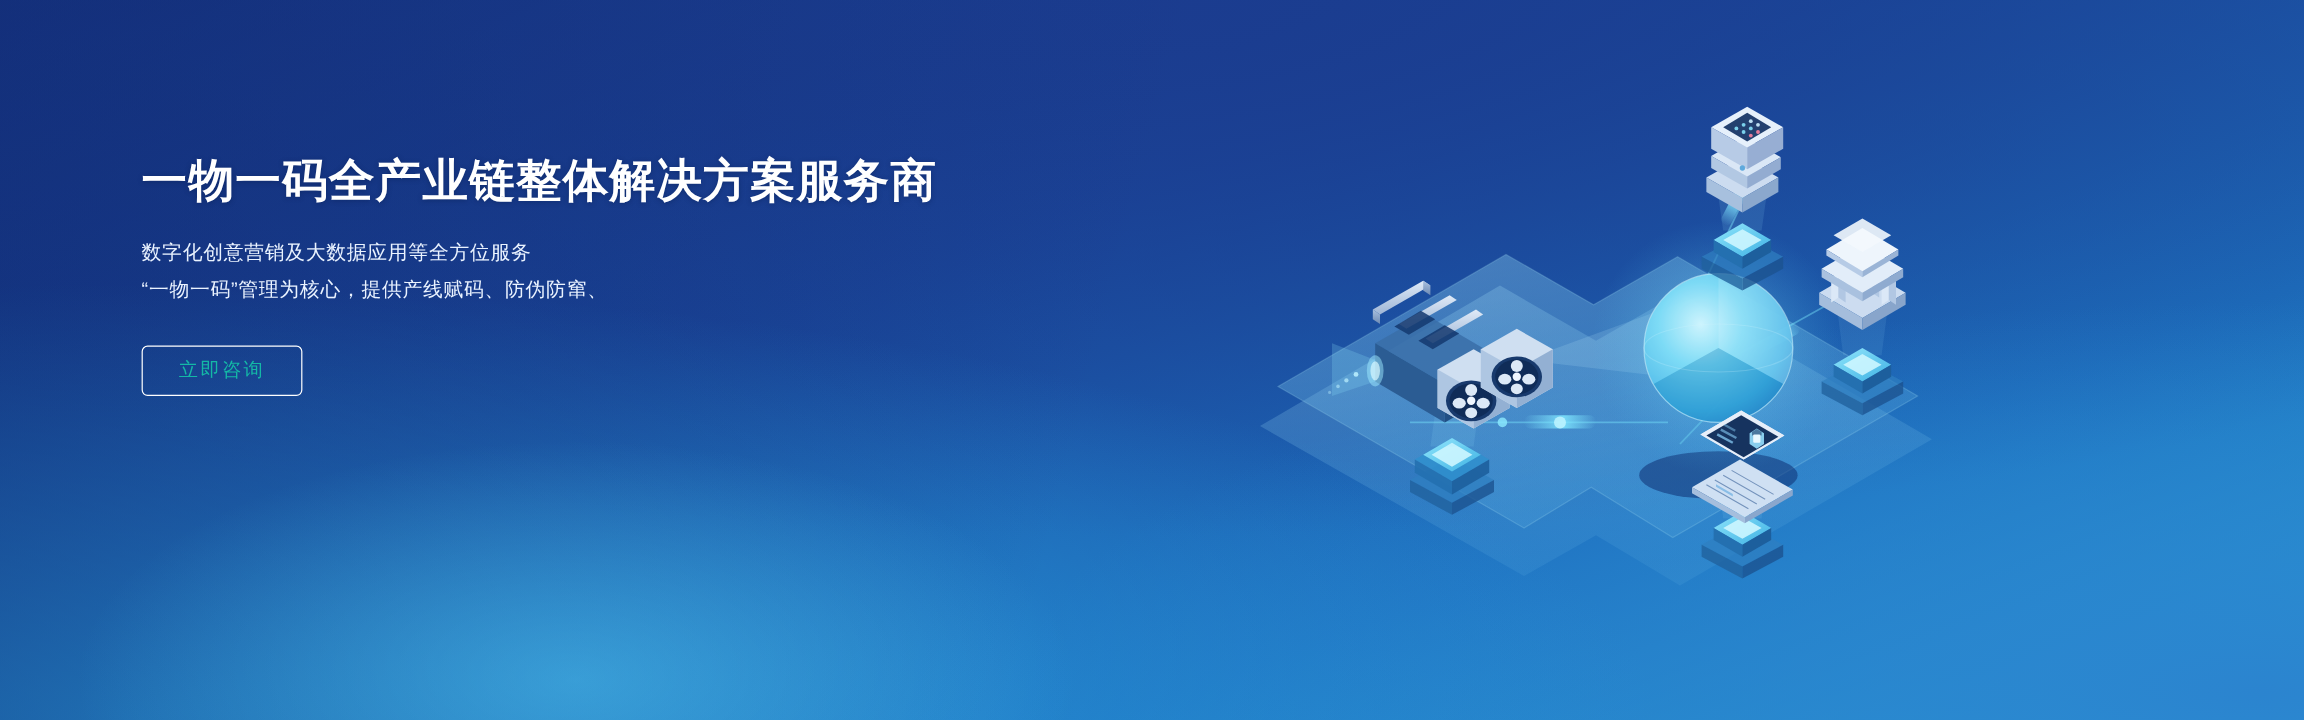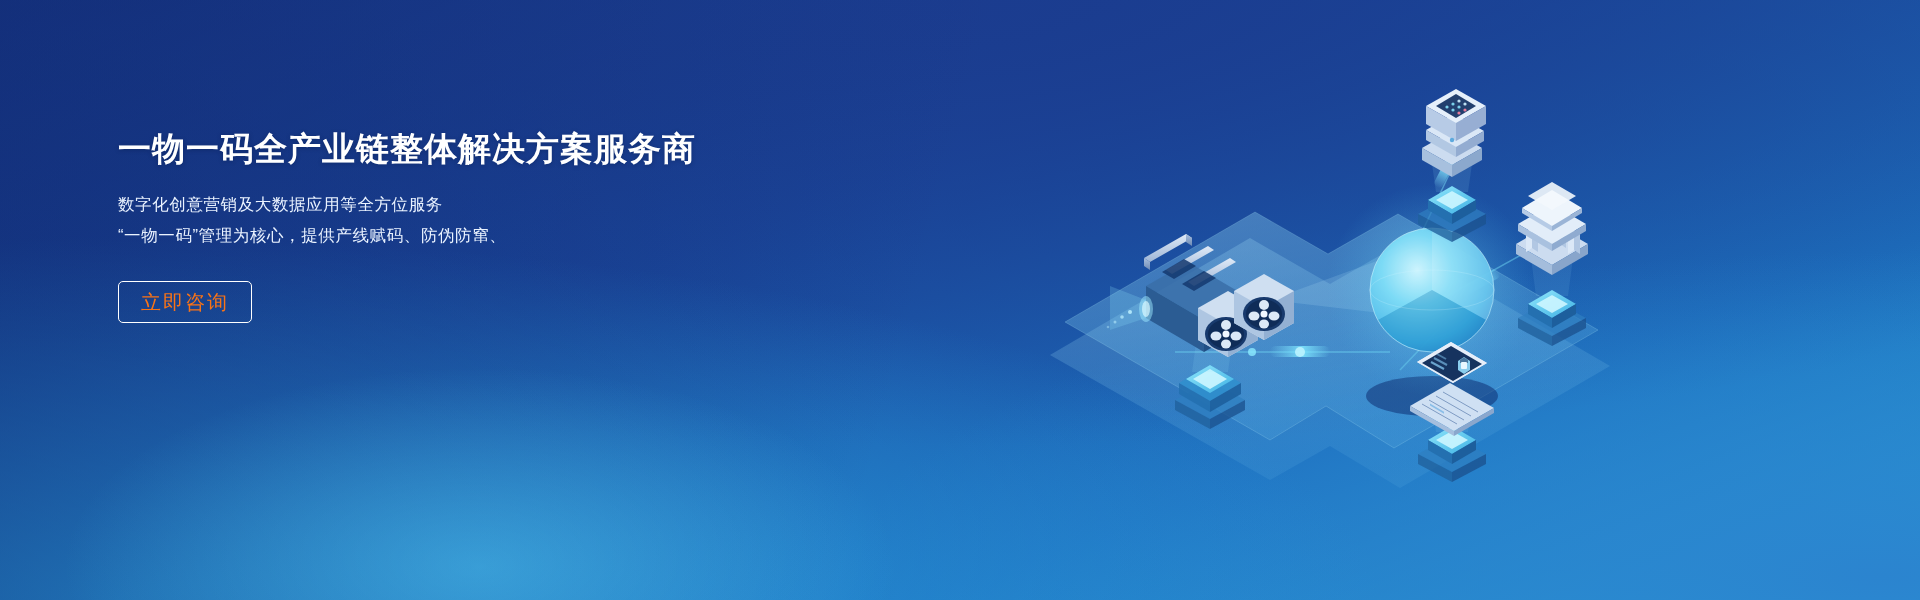--- a/index.html
+++ b/index.html
@@ -18,32 +18,32 @@
         linear-gradient(160deg,#17307e 0%,#1a4a9e 38%,#1d72c0 72%,#2ba3d8 100%);
   }
   .bg-veil{position:absolute;inset:0;
       background:linear-gradient(105deg, rgba(15,43,115,.55) 0%, rgba(15,43,115,0) 48%);}
   .bg-glow{position:absolute;left:-6%;bottom:-42%;width:62%;height:95%;
       background:radial-gradient(50% 50% at 50% 50%, rgba(86,205,246,.45) 0%, rgba(86,205,246,0) 70%);}
 
   
   .copy{position:absolute;left:118px;top:128px;width:700px;}
   .headline{
-    color:#ffffff;font-size:33px;line-height:1.25;font-weight:bold;
+    color:#ffffff;font-size:38px;line-height:1.25;font-weight:bold;
     letter-spacing:1px;margin:0 0 20px 0;white-space:nowrap;
     text-shadow:0 1px 4px rgba(4,22,64,.35);
   }
   .sub{color:#eaf3ff;font-size:16.5px;line-height:31px;letter-spacing:.6px;
        margin:0;max-width:560px;font-weight:normal;}
   .sub .line{display:block;}
   .cta{
     display:inline-flex;align-items:center;justify-content:center;
     margin-top:30px;width:134px;height:42px;border:1.5px solid #ffffff;
-    border-radius:5px;background:transparent;color:#f97316;
-    font-size:20px;letter-spacing:2px;cursor:pointer;font-family:inherit;
+    border-radius:5px;background:transparent;color:#14b8a6;
+    font-size:16px;letter-spacing:2px;cursor:pointer;font-family:inherit;
   }
 
   
   .art{position:absolute;right:310px;top:0;width:640px;height:600px;}
   .art svg{width:100%;height:100%;display:block;}
 </style>
 </head>
 <body>
 
 <div class="stage">

